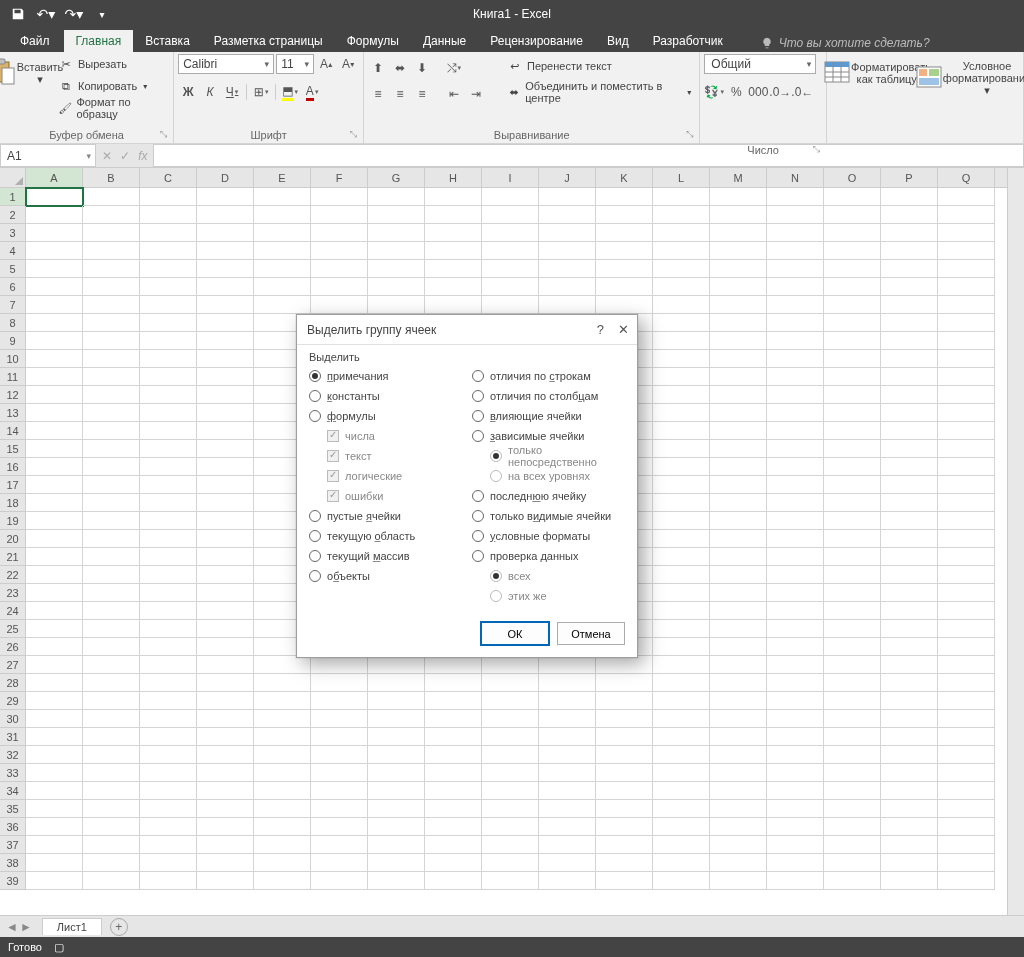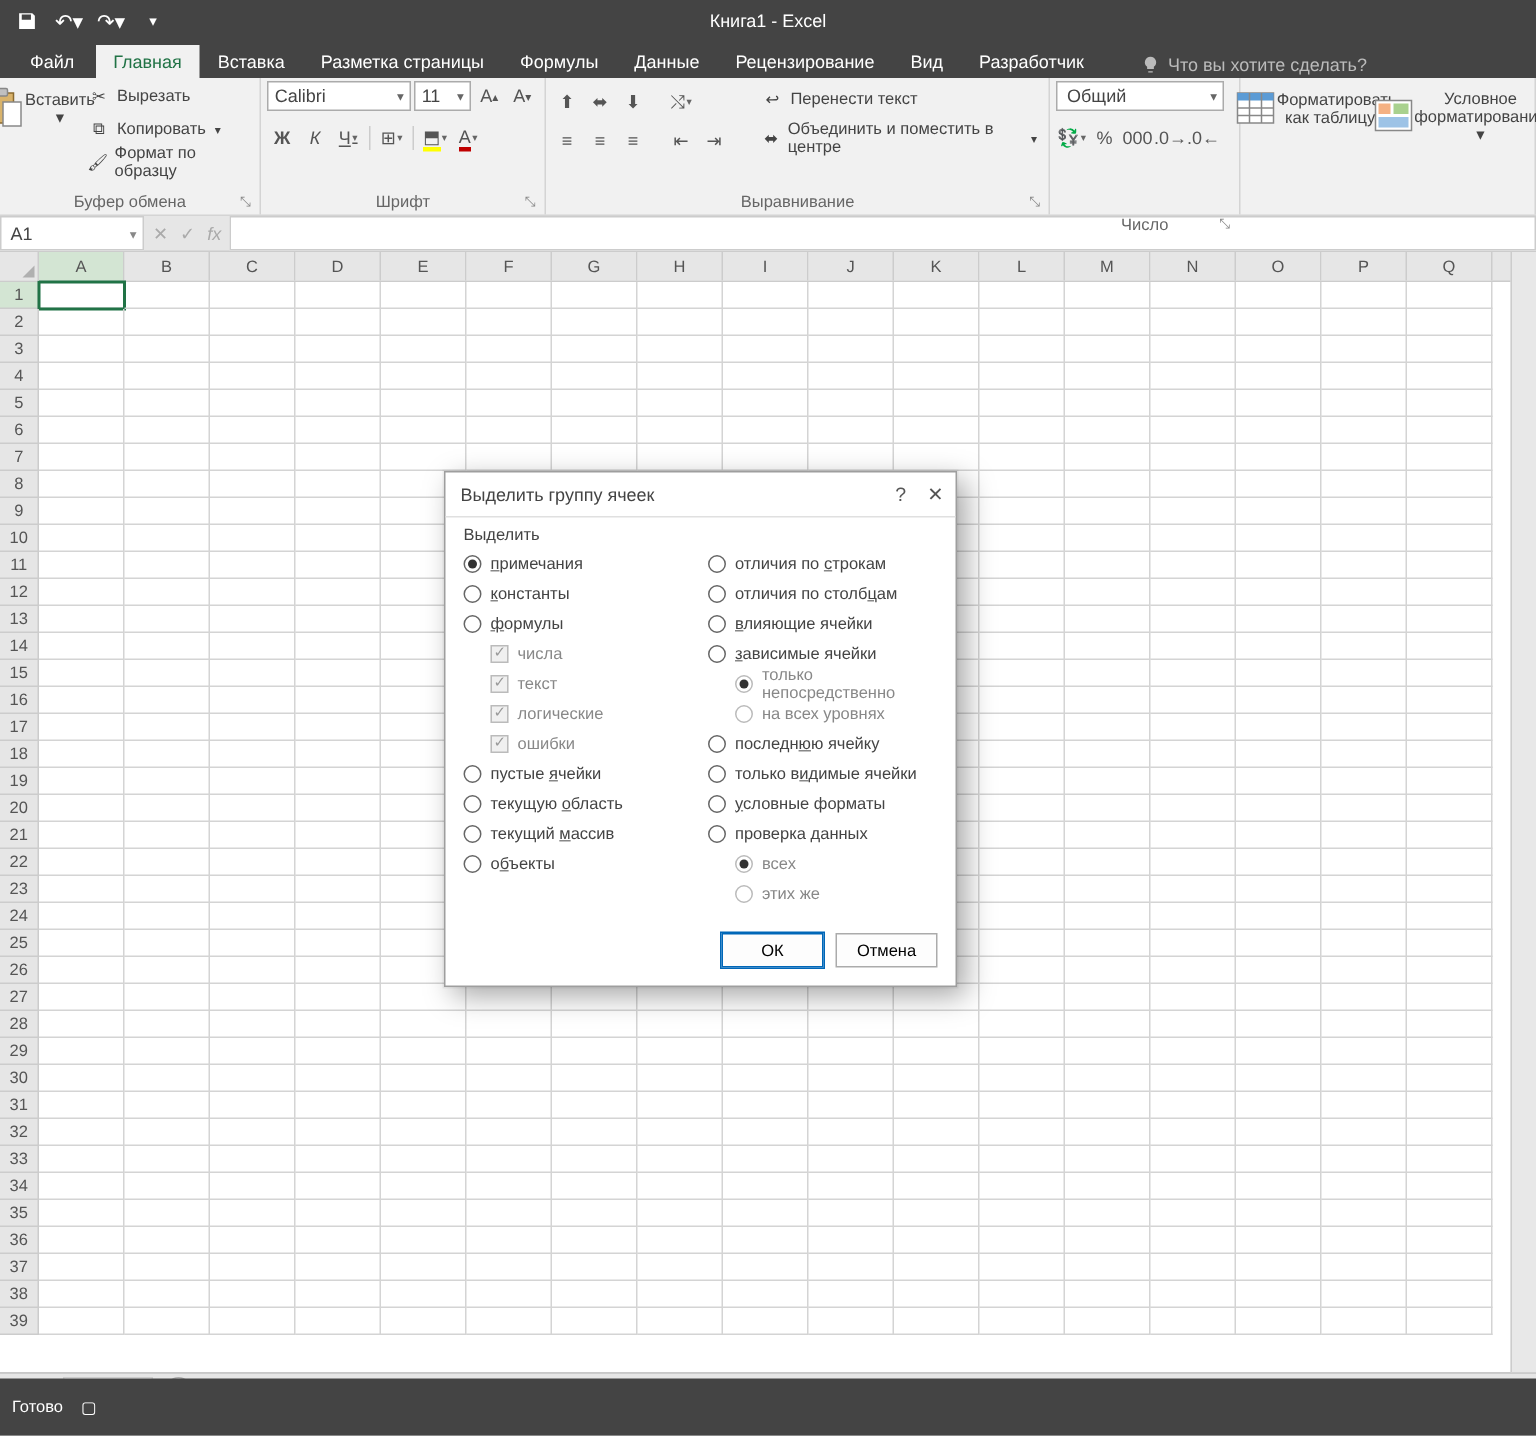--- a/index.html
+++ b/index.html
@@ -10,21 +10,21 @@
 .qat { display: flex; gap: 4px; align-items: center; }
 .qat-btn { width: 24px; height: 22px; display: flex; align-items: center; justify-content: center; color: #fff; font-size: 14px; }
 .qat-btn svg { fill: #fff; }
 .apptitle { position: absolute; left: 50%; transform: translateX(-50%); color: #fff; font-size: 12px; }
 
 
 .tab-row { height: 24px; background: #444; display: flex; align-items: flex-end; padding-left: 6px; gap: 0; }
 .tab { padding: 4px 12px; color: #fff; font-size: 12px; cursor: default; }
 .tab.active { background: #f1f1f1; color: #217346; }
 .tab.file { background: #444; color: #fff; padding: 4px 14px; }
-.tell-me { margin-left: 20px; color: #bbb; display: flex; align-items: center; gap: 6px; padding: 2px 6px; }
+.tell-me { margin-left: 20px; color: #bbb; display: flex; align-items: center; gap: 6px; padding: 2px 6px; font-style: italic; }
 .bulb { width: 12px; height: 12px; }
 
 
 .ribbon { height: 92px; background: #f1f1f1; border-bottom: 1px solid #d4d4d4; display: flex; }
 .group { border-right: 1px solid #d4d4d4; display: flex; flex-direction: column; padding: 2px 4px 0; }
 .group-body { flex: 1; display: flex; gap: 4px; align-items: flex-start; }
 .group-label { text-align: center; font-size: 11px; color: #666; padding: 2px 0; position: relative; }
 .group-label .launcher { position: absolute; right: 2px; top: 2px; font-size: 9px; color: #888; }
 
 .big-btn { display: flex; flex-direction: row; align-items: center; justify-content: center; width: 46px; padding: 4px 2px; }
@@ -65,21 +65,21 @@
 .cell { width: 57px; border-right: 1px solid #d4d4d4; border-bottom: 1px solid #d4d4d4; }
 .cell.active { outline: 2px solid #217346; outline-offset: -1px; }
 
 
 .sheet-bar { position: absolute; bottom: 20px; left: 0; right: 0; height: 22px; background: #e6e6e6; border-top: 1px solid #ccc; display: flex; align-items: center; }
 .sheet-nav { display: flex; gap: 2px; padding: 0 6px; color: #888; }
 .sheet-tab { background: #fff; border: 1px solid #ccc; border-bottom: none; padding: 2px 14px; font-size: 11px; margin-left: 4px; }
 .add-sheet { margin-left: 8px; width: 18px; height: 18px; border: 1px solid #aaa; border-radius: 50%; display: flex; align-items: center; justify-content: center; font-size: 12px; color: #666; }
 
 
-.statusbar { position: absolute; bottom: 0; left: 0; right: 0; height: 38px; background: #444; color: #fff; font-size: 11px; display: flex; align-items: center; padding: 0 8px; gap: 12px; }
+.statusbar { position: absolute; bottom: 0; left: 0; right: 0; height: 20px; background: #444; color: #fff; font-size: 11px; display: flex; align-items: center; padding: 0 8px; gap: 12px; }
 
 
 .modal { position: absolute; top: 314px; left: 296px; width: 342px; background: #fff; border: 1px solid #9e9e9e; box-shadow: 6px 6px 18px rgba(0,0,0,0.35), 0 0 0 1px rgba(0,0,0,0.05); }
 .modal-title { height: 30px; display: flex; align-items: center; padding: 0 10px; font-size: 12px; border-bottom: 1px solid #e0e0e0; position: relative; }
 .modal-title .tctrl { position: absolute; right: 8px; display: flex; gap: 14px; color: #555; font-size: 13px; }
 .modal-body { padding: 6px 12px 10px; }
 .modal-body .glabel { font-size: 11px; margin-bottom: 4px; }
 .cols { display: flex; gap: 10px; }
 .col { flex: 1; display: flex; flex-direction: column; gap: 3px; }
 .radio { display: flex; align-items: center; gap: 6px; font-size: 11px; height: 17px; }

